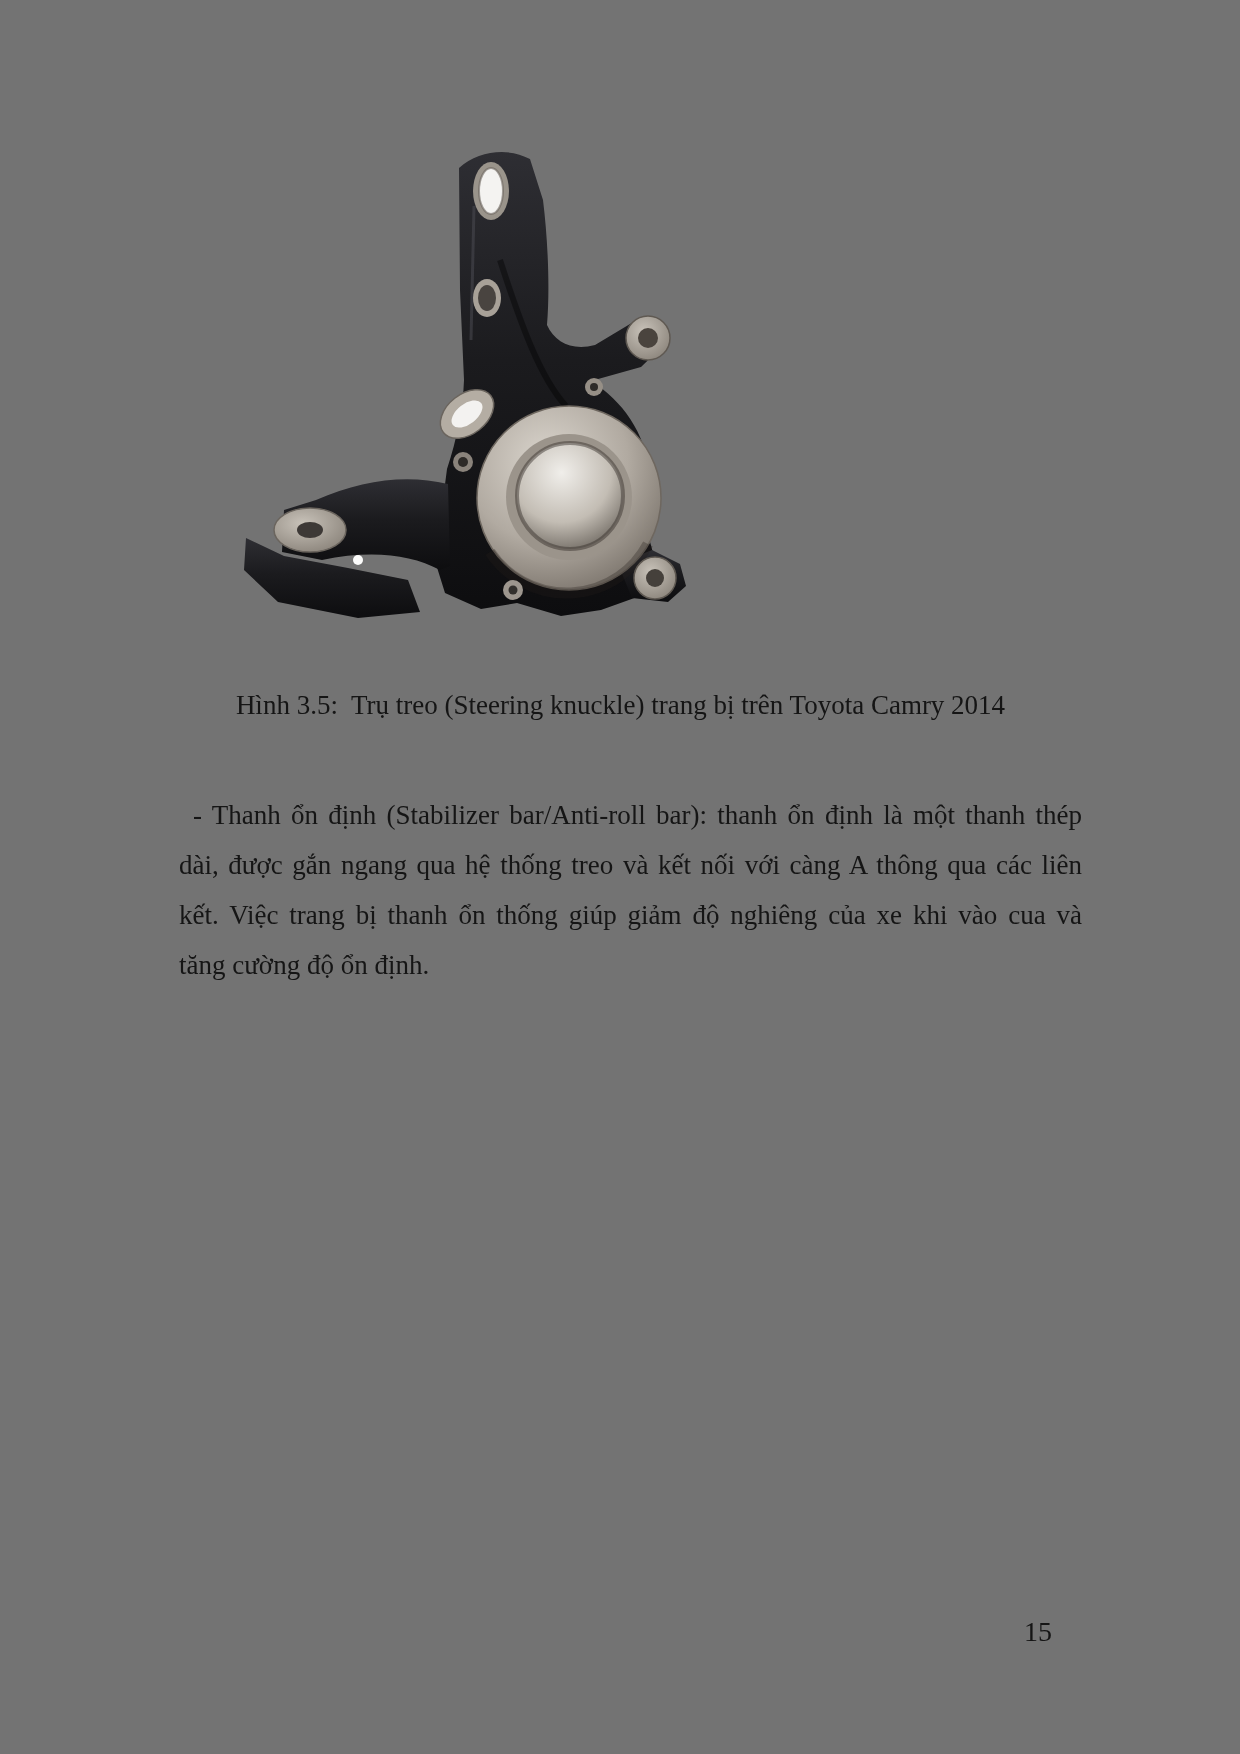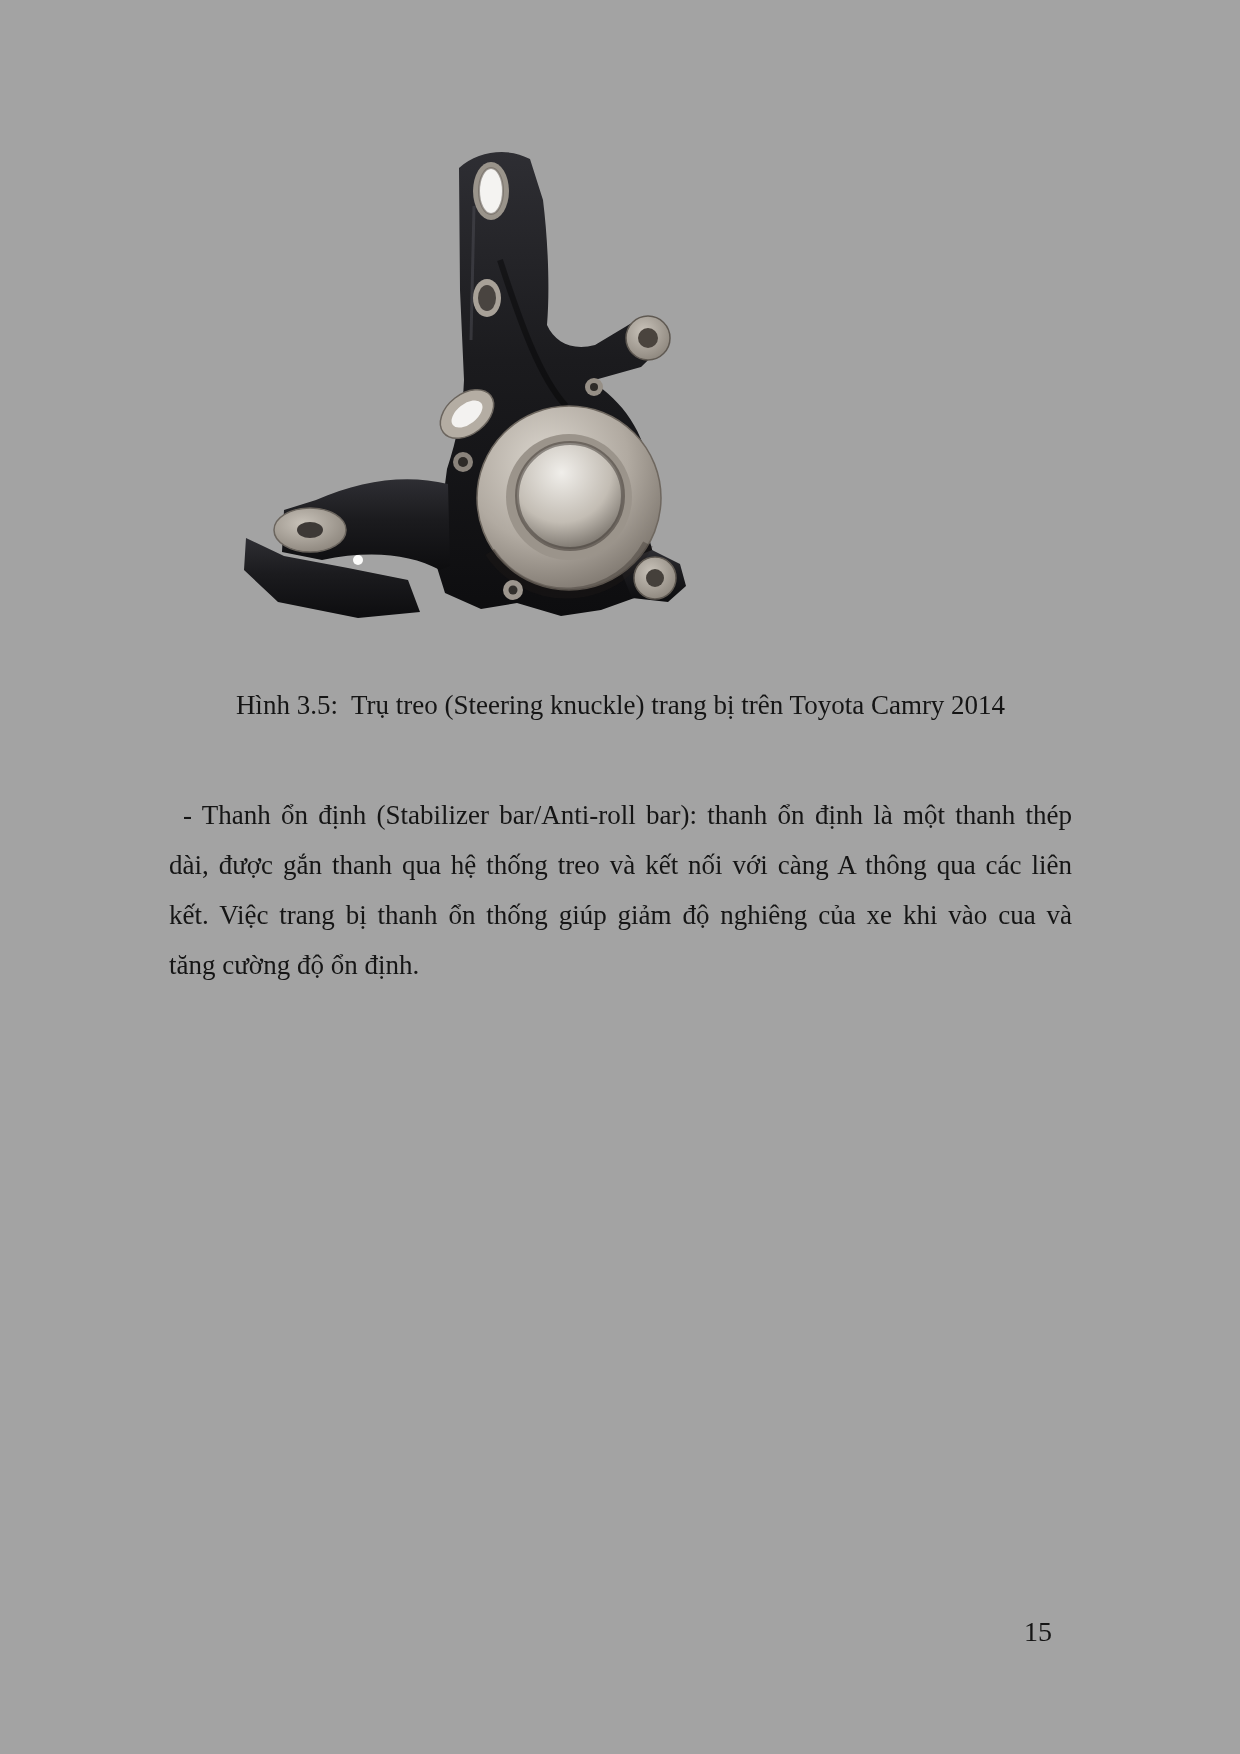--- a/index.html
+++ b/index.html
@@ -1,20 +1,20 @@
 <!DOCTYPE html>
 <html><head>
 <meta charset="utf-8">
 <style>
   html, body { margin: 0; padding: 0; background: #ffffff; }
   #page {
     position: relative;
     width: 1240px;
     height: 1754px;
-    background: #a3a3a3;
+    background: #737373;
     overflow: hidden;
     font-family: "Liberation Serif", "DejaVu Serif", serif;
     color: #151515;
   }
   #figure-wrap {
     position: absolute;
     left: 238px;
     top: 140px;
     width: 462px;
     height: 482px;
@@ -25,21 +25,21 @@
     left: 169px;
     top: 680px;
     width: 903px;
     text-align: center;
     font-size: 27px;
     line-height: 50px;
   }
   .caption-line { white-space: pre-wrap; }
   #paragraph {
     position: absolute;
-    left: 169px;
+    left: 179px;
     top: 790px;
     width: 903px;
     font-size: 27px;
     line-height: 50px;
   }
   .para-line {
     text-align: justify;
     -moz-text-align-last: justify;
     text-align-last: justify;
     white-space: normal;
@@ -169,20 +169,20 @@
       <circle cx="417" cy="438" r="9" fill="#45403b"></circle>
     </svg>
   </div>
 
   <div id="caption">
     <div class="caption-line">Hình 3.5:  Trụ treo (Steering knuckle) trang bị trên Toyota Camry 2014</div>
   </div>
 
   <div id="paragraph">
     <div class="para-line first">- Thanh ổn định (Stabilizer bar/Anti-roll bar): thanh ổn định là một thanh thép</div>
-    <div class="para-line">dài, được gắn thanh qua hệ thống treo và kết nối với càng A thông qua các liên</div>
+    <div class="para-line">dài, được gắn ngang qua hệ thống treo và kết nối với càng A thông qua các liên</div>
     <div class="para-line">kết. Việc trang bị thanh ổn thống giúp giảm độ nghiêng của xe khi vào cua và</div>
     <div class="para-line last">tăng cường độ ổn định.</div>
   </div>
 
   <div id="page-number">15</div>
 
 </div>
 
 </body></html>

